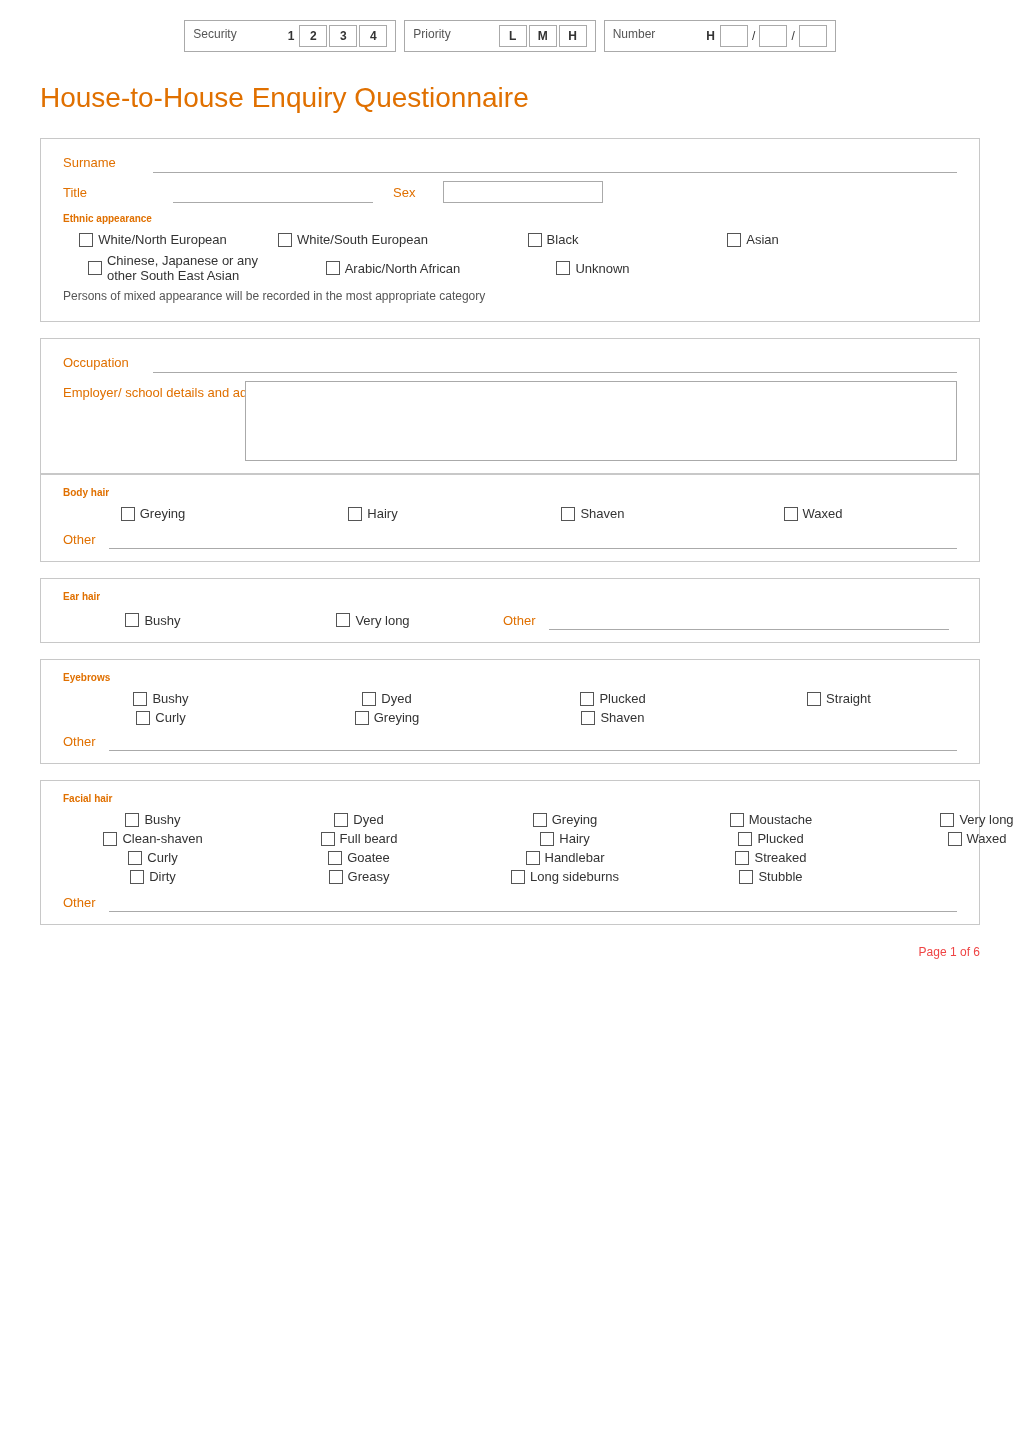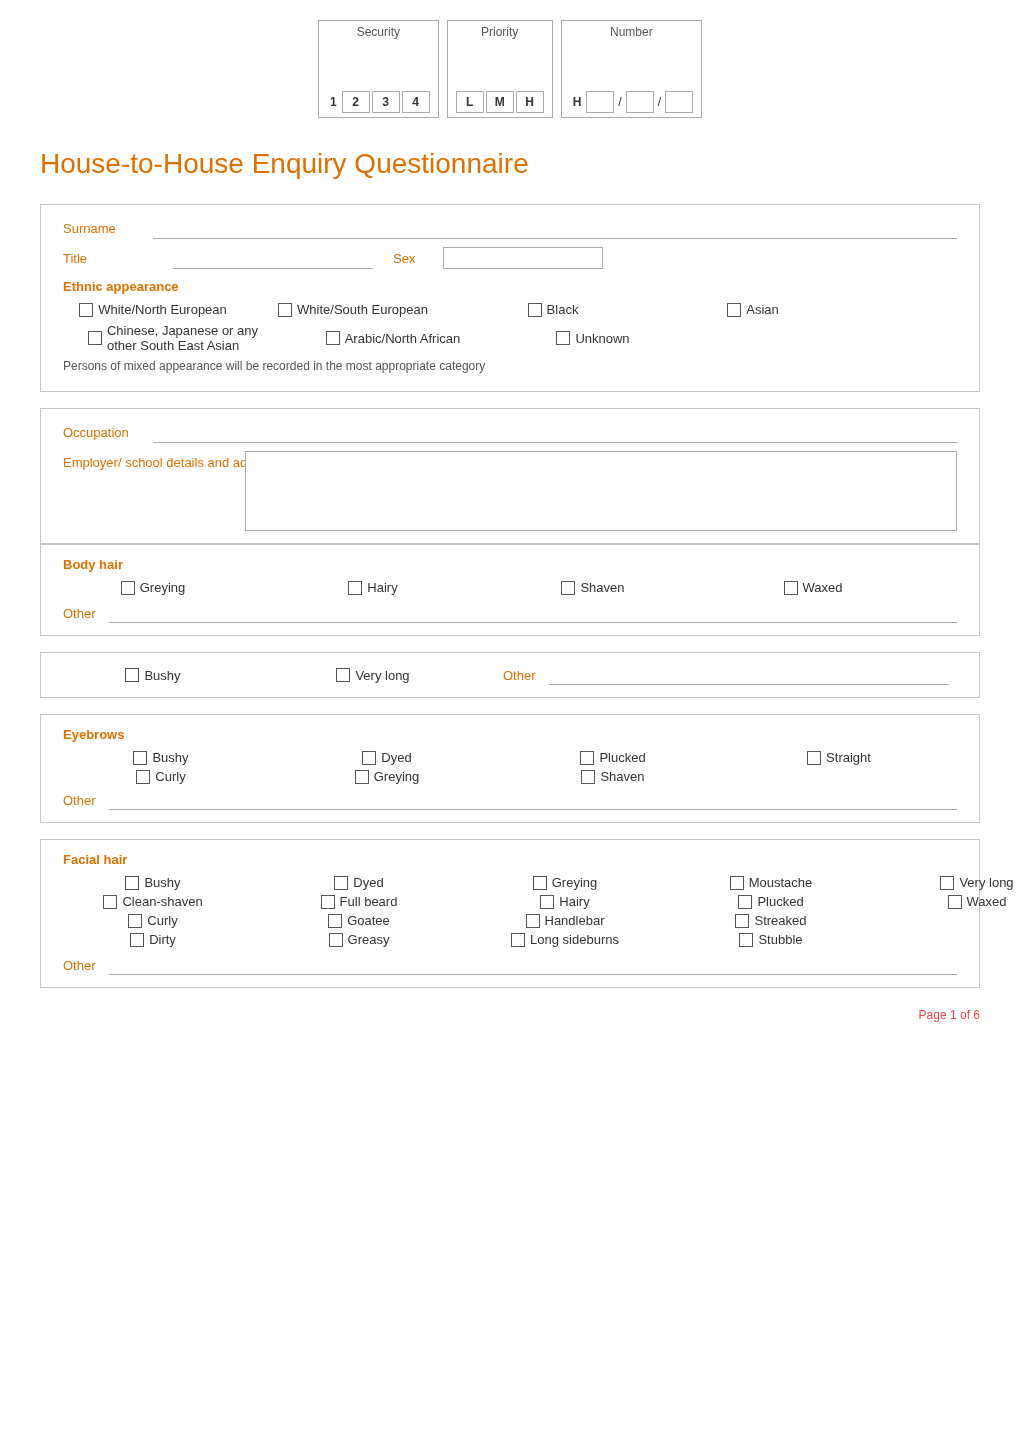--- a/index.html
+++ b/index.html
@@ -19,21 +19,21 @@
       justify-content: center;
       margin-bottom: 30px;
     }
     .header-boxes {
       display: flex;
       gap: 8px;
       align-items: flex-start;
     }
     .header-group {
       display: flex;
-      flex-direction: column;
+      flex-direction: row;
       align-items: center;
       border: 1px solid #aaa;
       padding: 4px 8px;
       gap: 48px;
     }
     .header-group-label {
       font-size: 12px;
       color: #555;
       text-align: center;
       margin-bottom: 4px;
@@ -107,21 +107,21 @@
       outline: none;
       font-size: 13px;
       padding: 2px 4px;
       height: 22px;
     }
 
     
     .section-heading {
       font-weight: bold;
       color: #e07000;
-      font-size: 13px;
+      font-size: 10px;
       margin-bottom: 8px;
     }
 
     
     .checkbox-grid {
       display: flex;
       flex-wrap: wrap;
       gap: 6px 0;
       margin-bottom: 6px;
     }
@@ -371,20 +371,21 @@
     </div>
   </div>
 
   <div class="other-row">
     <span class="other-label">Other</span>
     <input type="text" class="other-input" style="">
   </div>
 </div>
 
 <div class="form-section">
+  <div class="section-heading">Ear hair</div>
 
   <div class="inline-cb-row">
     <div class="checkbox-item">
       <span class="cb-box"></span>
       <span class="cb-label">Bushy</span>
     </div>
     <div class="checkbox-item">
       <span class="cb-box"></span>
       <span class="cb-label">Very long</span>
     </div>

